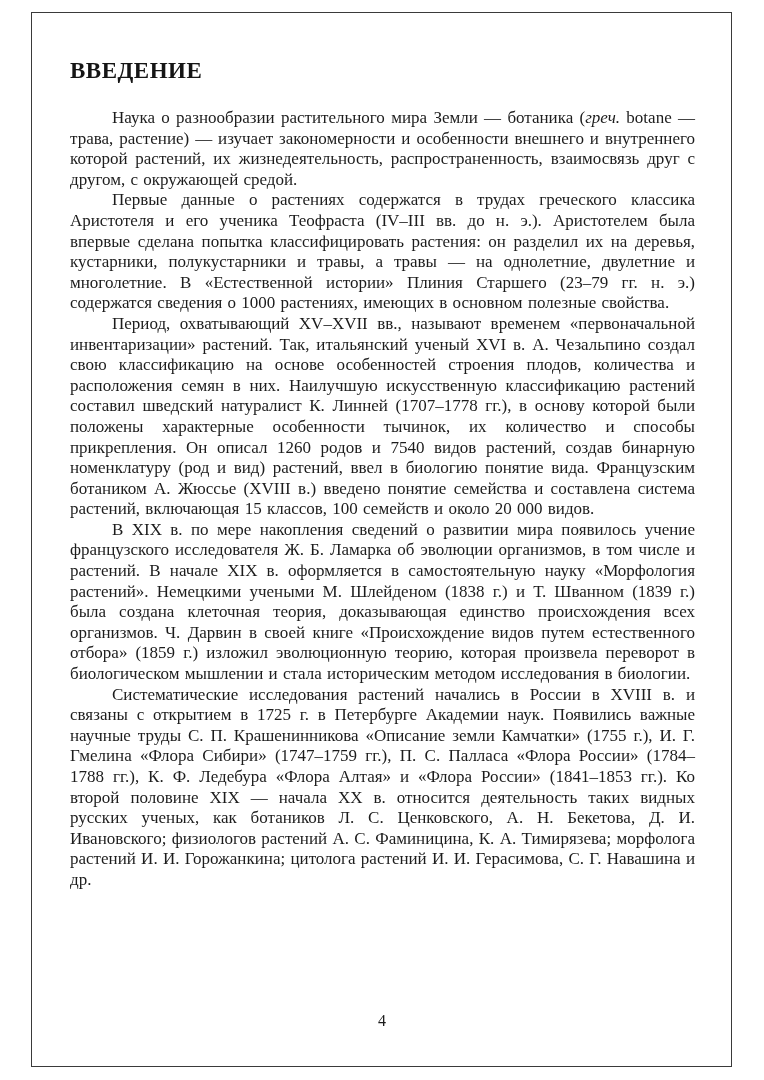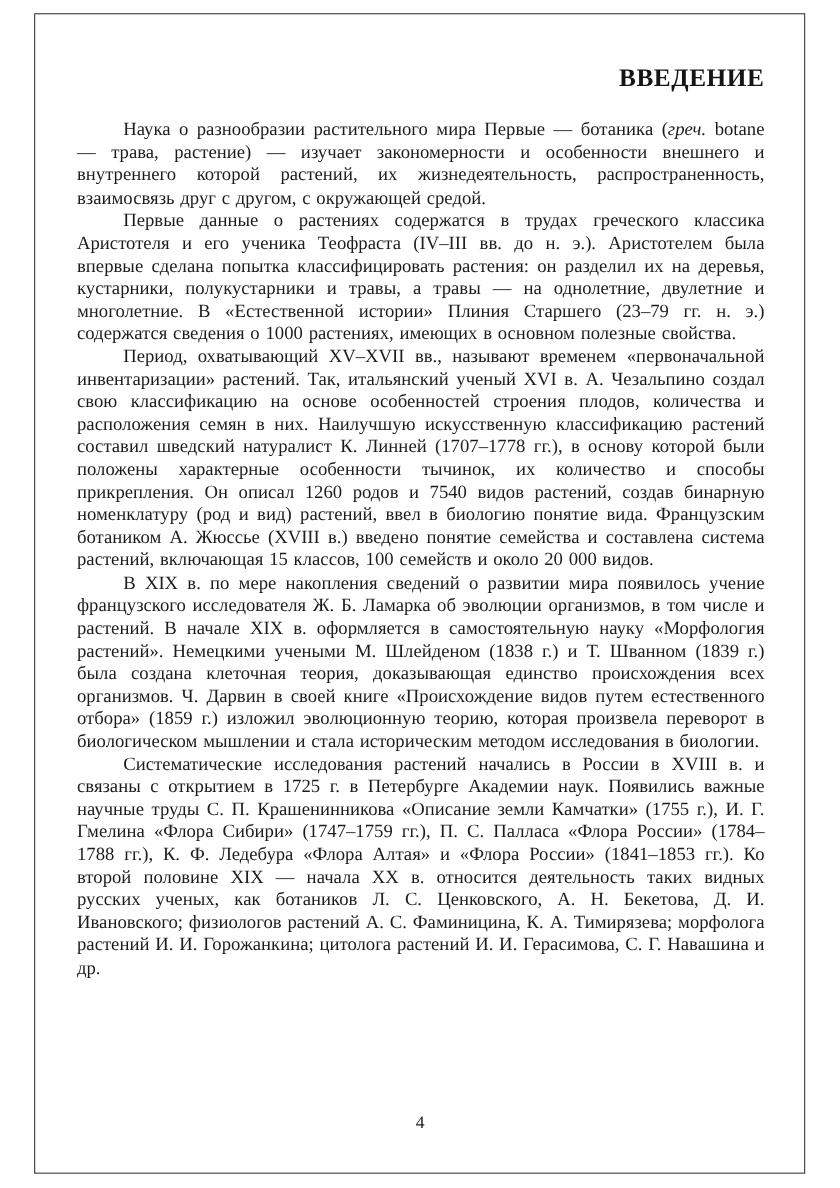--- a/index.html
+++ b/index.html
@@ -29,21 +29,21 @@
   .content {
     position: absolute;
     left: 70px;
     top: 58px;
     width: 625px;
   }
   .title {
     margin: 0 0 24px 0;
     font-size: 23px;
     font-weight: bold;
-    text-align: right;
+    text-align: left;
     letter-spacing: 0.5px;
     color: #151515;
   }
   .para {
     margin: 0;
     text-indent: 42px;
     text-align: justify;
     font-size: 17px;
     line-height: 20.6px;
     word-spacing: 1px;
@@ -63,21 +63,21 @@
 </style>
 </head>
 <body>
 
 <div class="page">
   <div class="frame"></div>
 
   <div class="content">
     <h1 class="title">ВВЕДЕНИЕ</h1>
 
-    <p class="para"><span>Наука о разнообразии растительного мира Первые — ботаника (</span><em>греч.</em><span> botane — трава, растение) — изучает закономерности и особенности внешнего и внутреннего которой растений, их жизнедеятельность, распространенность, взаимосвязь друг с другом, с окружающей средой.</span></p>
+    <p class="para"><span>Наука о разнообразии растительного мира Земли — ботаника (</span><em>греч.</em><span> botane — трава, растение) — изучает закономерности и особенности внешнего и внутреннего которой растений, их жизнедеятельность, распространенность, взаимосвязь друг с другом, с окружающей средой.</span></p>
 
     <p class="para">Первые данные о растениях содержатся в трудах греческого классика Аристотеля и его ученика Теофраста (IV–III вв. до н. э.). Аристотелем была впервые сделана попытка классифицировать растения: он разделил их на деревья, кустарники, полукустарники и травы, а травы — на однолетние, двулетние и многолетние. В «Естественной истории» Плиния Старшего (23–79 гг. н. э.) содержатся сведения о 1000 растениях, имеющих в основном полезные свойства.</p>
     <p class="para">Период, охватывающий XV–XVII вв., называют временем «первоначальной инвентаризации» растений. Так, итальянский ученый XVI в. А. Чезальпино создал свою классификацию на основе особенностей строения плодов, количества и расположения семян в них. Наилучшую искусственную классификацию растений составил шведский натуралист К. Линней (1707–1778 гг.), в основу которой были положены характерные особенности тычинок, их количество и способы прикрепления. Он описал 1260 родов и 7540 видов растений, создав бинарную номенклатуру (род и вид) растений, ввел в биологию понятие вида. Французским ботаником А. Жюссье (XVIII в.) введено понятие семейства и составлена система растений, включающая 15 классов, 100 семейств и около 20 000 видов.</p>
     <p class="para">В XIX в. по мере накопления сведений о развитии мира появилось учение французского исследователя Ж. Б. Ламарка об эволюции организмов, в том числе и растений. В начале XIX в. оформляется в самостоятельную науку «Морфология растений». Немецкими учеными М. Шлейденом (1838 г.) и Т. Шванном (1839 г.) была создана клеточная теория, доказывающая единство происхождения всех организмов. Ч. Дарвин в своей книге «Происхождение видов путем естественного отбора» (1859 г.) изложил эволюционную теорию, которая произвела переворот в биологическом мышлении и стала историческим методом исследования в биологии.</p>
     <p class="para">Систематические исследования растений начались в России в XVIII в. и связаны с открытием в 1725 г. в Петербурге Академии наук. Появились важные научные труды С. П. Крашенинникова «Описание земли Камчатки» (1755 г.), И. Г. Гмелина «Флора Сибири» (1747–1759 гг.), П. С. Палласа «Флора России» (1784–1788 гг.), К. Ф. Ледебура «Флора Алтая» и «Флора России» (1841–1853 гг.). Ко второй половине XIX — начала XX в. относится деятельность таких видных русских ученых, как ботаников Л. С. Ценковского, А. Н. Бекетова, Д. И. Ивановского; физиологов растений А. С. Фаминицина, К. А. Тимирязева; морфолога растений И. И. Горожанкина; цитолога растений И. И. Герасимова, С. Г. Навашина и др.</p>
   </div>
 
   <div class="page-number">4</div>
 </div>
 

